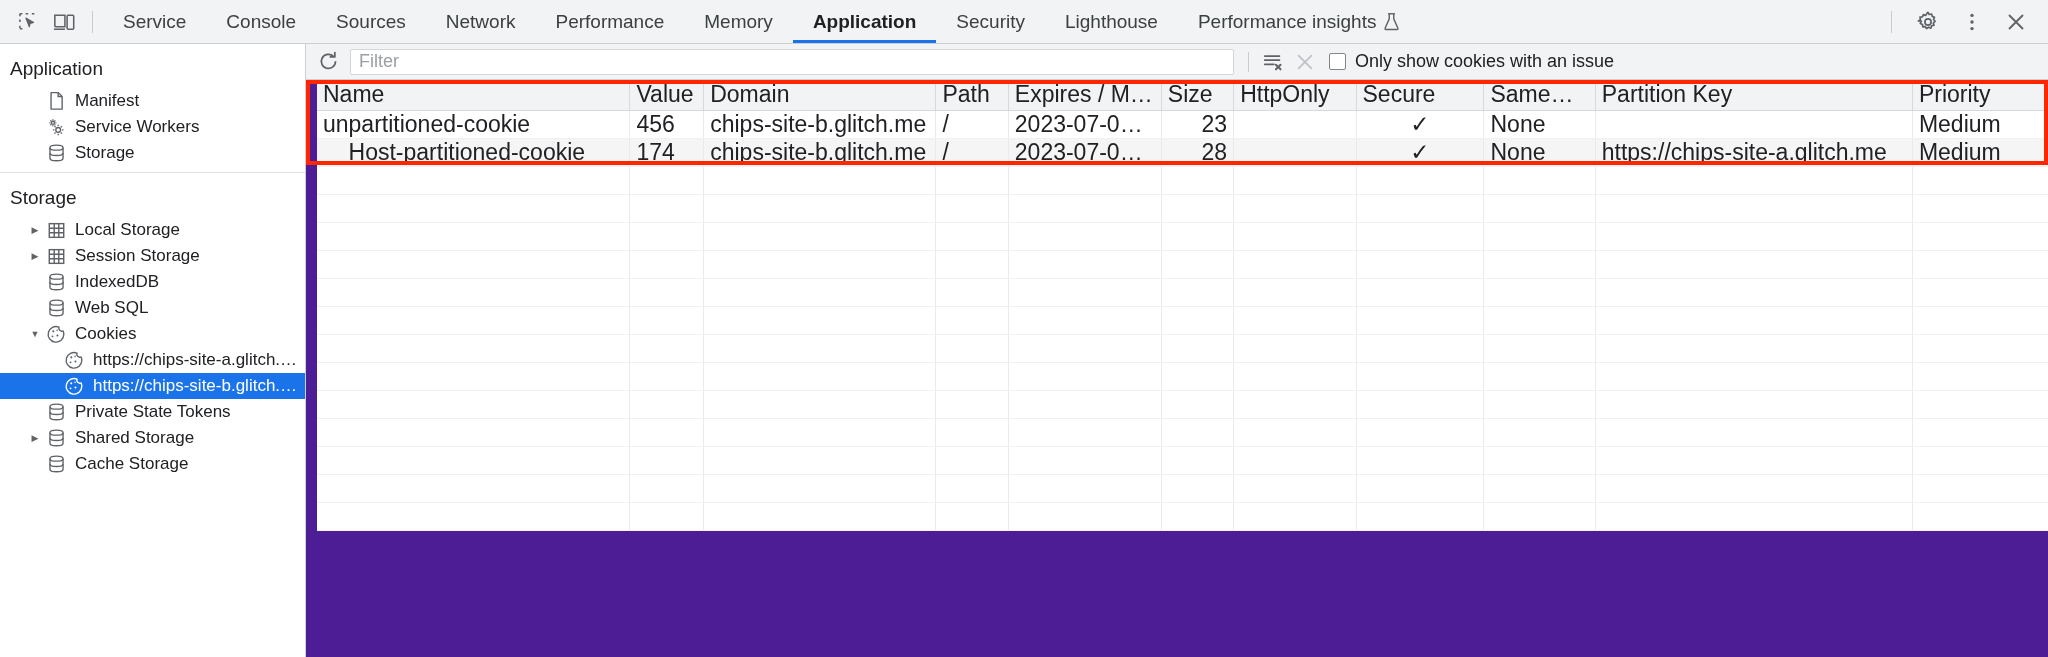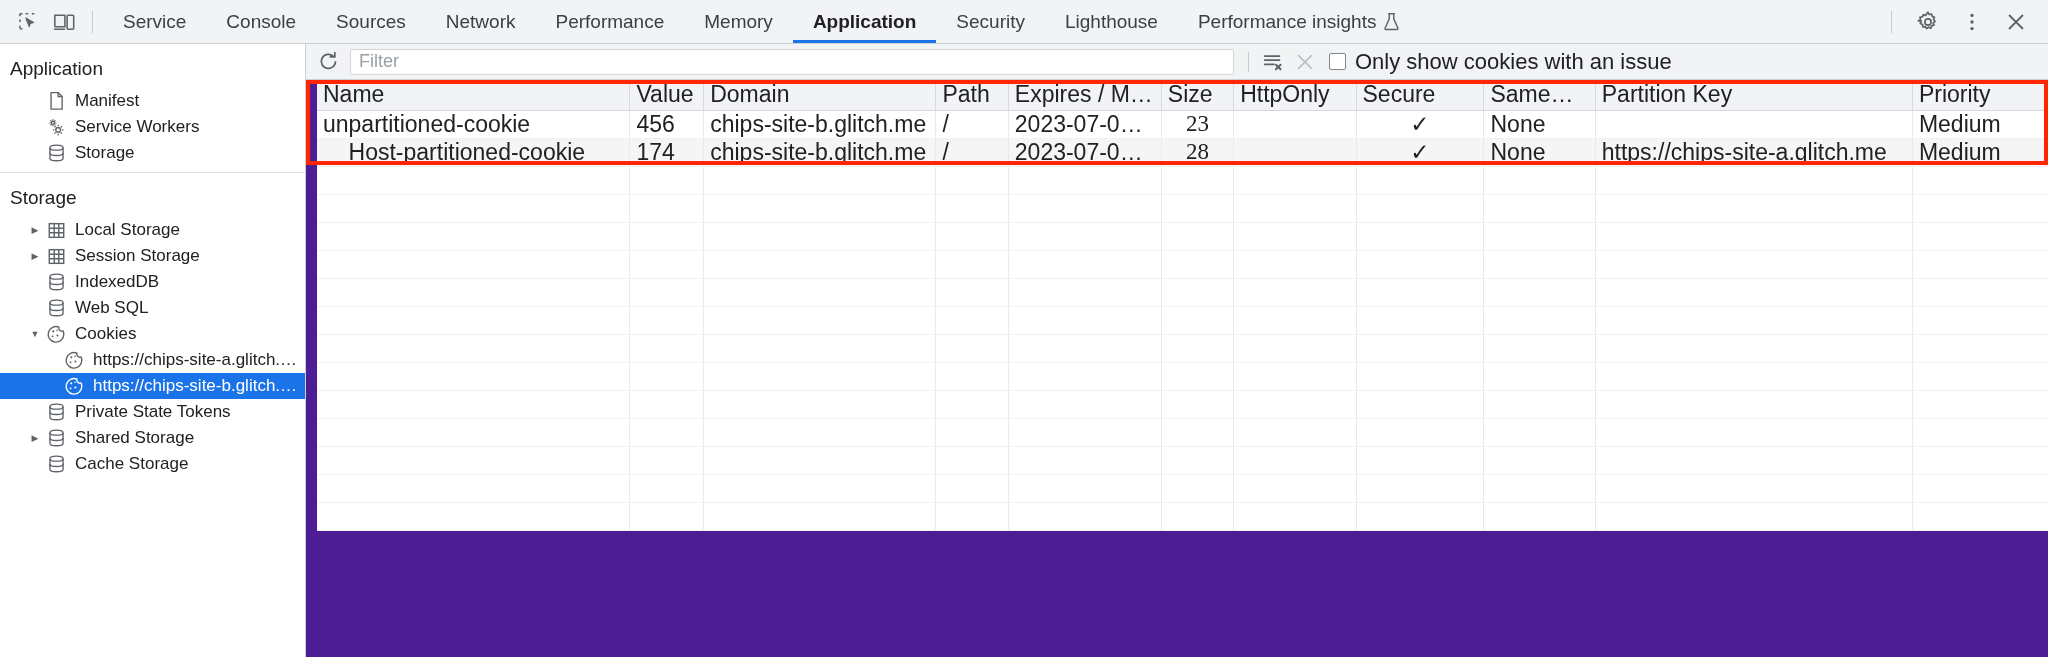--- a/index.html
+++ b/index.html
@@ -149,21 +149,21 @@
   }
   .fb-sep { width: 1px; height: 20px; background: #c9cccf; margin: 0 8px; }
   .fb-icon.disabled { color: #bdc1c6; }
   .chk-wrap { display: flex; align-items: center; gap: 9px; margin-left: 8px; }
   .chkbox {
     width: 17px; height: 17px;
     border: 1px solid #80868b;
     border-radius: 2px;
     background: #fff;
   }
-  .chk-label { font-size: 22px; color: #202124; white-space: nowrap; }
+  .chk-label { font-size: 18px; color: #202124; white-space: nowrap; }
 
   
   .grid-wrap { flex: 1; min-height: 0; position: relative; }
   .highlight-box {
     position: absolute;
     left: 0; right: 0; top: 0;
     height: 85px;
     border: 4px solid #ff2600;
     pointer-events: none;
     z-index: 5;
@@ -194,21 +194,21 @@
     border-right: 1px solid #e8eaed;
     border-bottom: 1px solid #f1f1f1;
     color: #202124;
     overflow: hidden;
     white-space: nowrap;
     text-overflow: ellipsis;
     vertical-align: middle;
   }
   tr.row-odd td { background: #ffffff; }
   tr.row-even td { background: #f5f5f5; }
-  td.num { text-align: center; font-family: Liberation Serif, serif; }
+  td.num { text-align: right; }
   td.center { text-align: center; }
   td.name-cell { padding-left: 26px; }
   .filler-row td { height: 27px; border-bottom: none; }
   .filler-body td { border-right: 1px solid #e8eaed; background: #ffffff; }
 </style>
 </head>
 <body>
 
 <div class="app">
 

